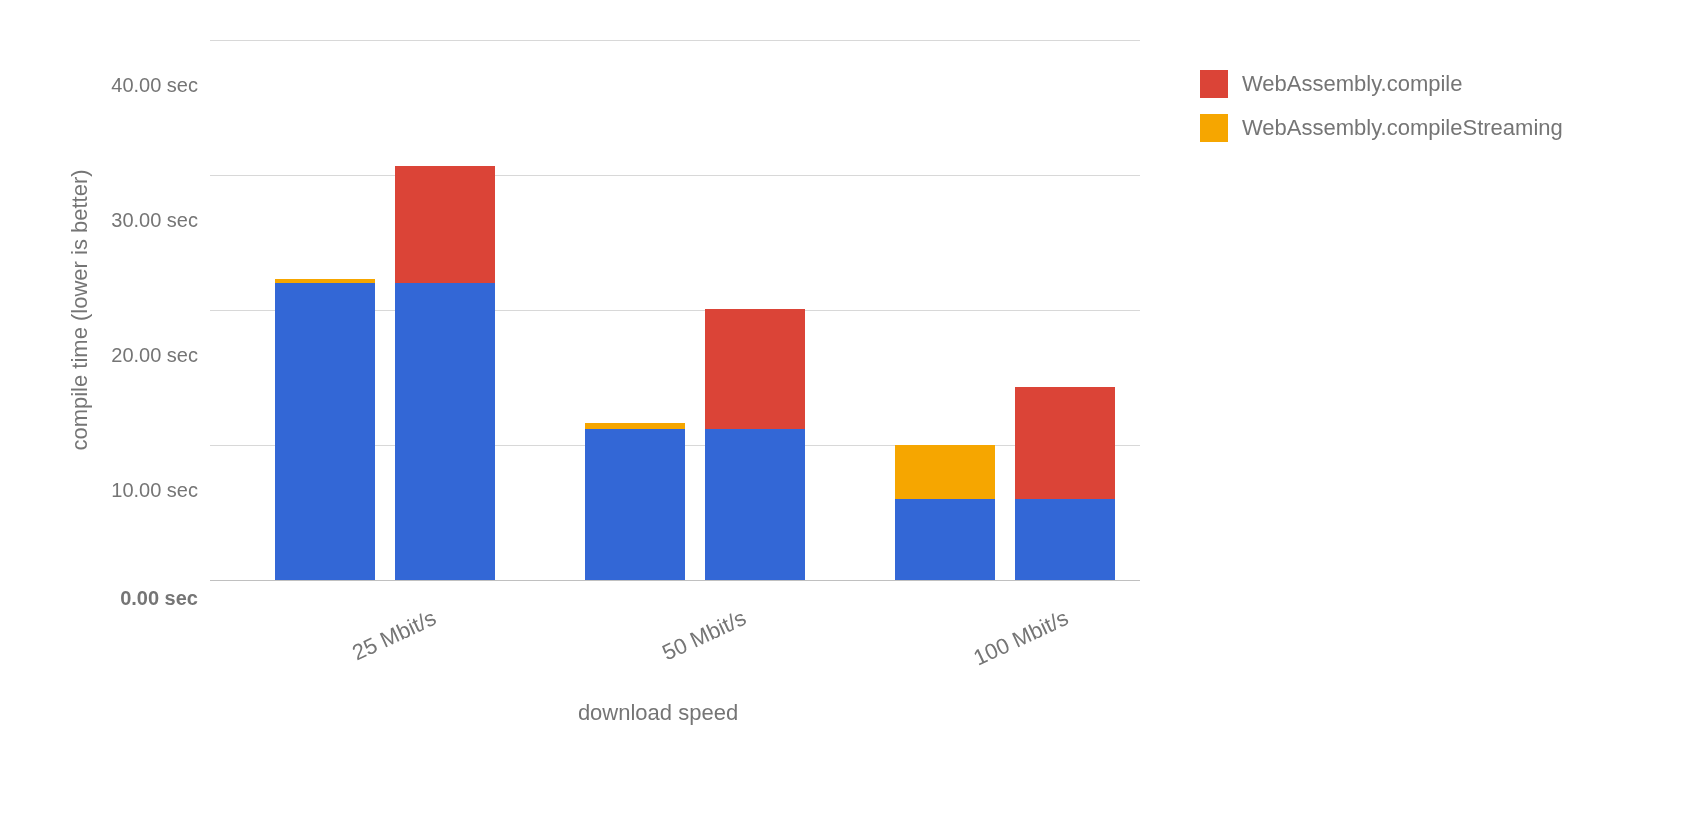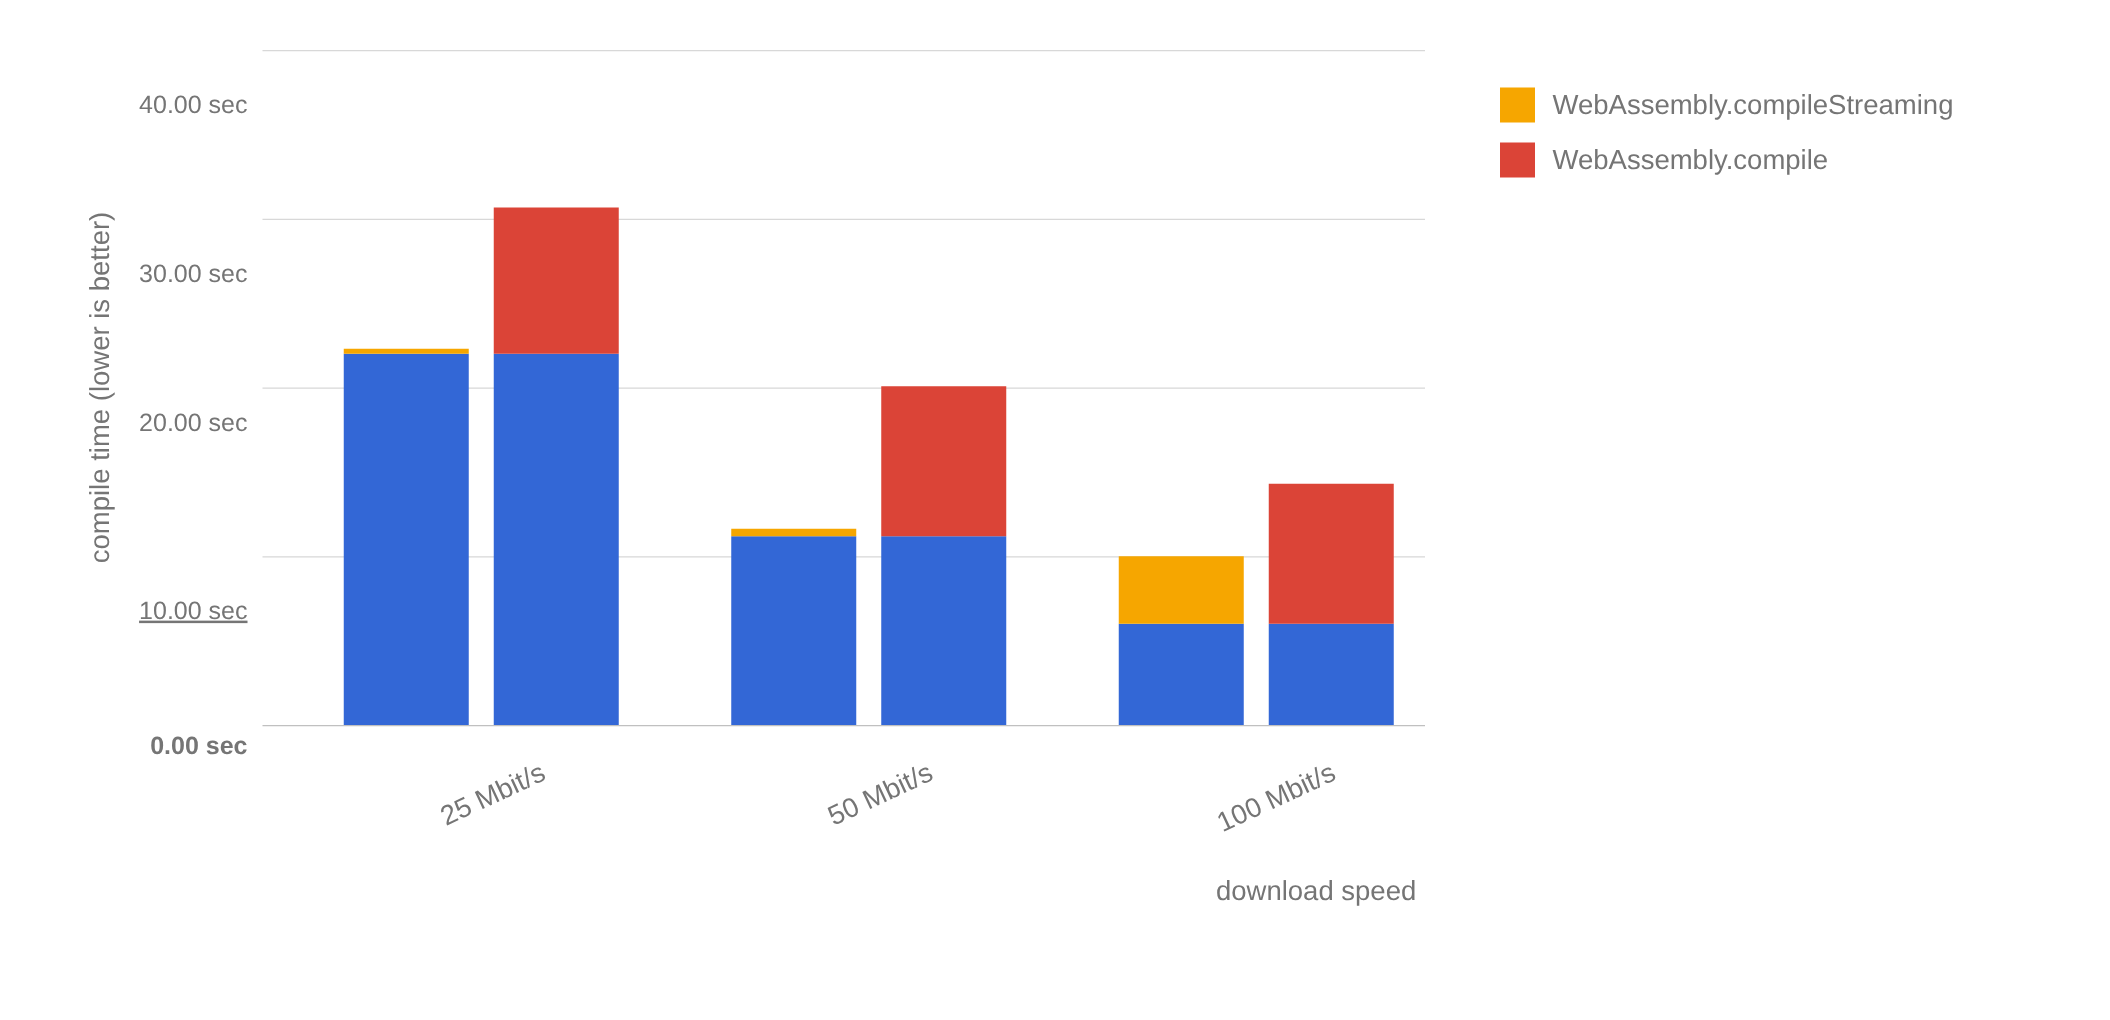--- a/index.html
+++ b/index.html
@@ -47,23 +47,23 @@
     left: 20px;
     top: 310px;
     transform: rotate(-90deg) translate(-50%, -50%);
     transform-origin: left top;
     font-size: 22px;
     color: #757575;
     white-space: nowrap;
   }
   .x-axis-title {
     position: absolute;
-    left: 143px;
+    left: 133px;
     width: 930px;
-    text-align: right;
+    text-align: center;
     top: 700px;
     font-size: 22px;
     color: #757575;
   }
   .x-labels {
     position: absolute;
     left: 150px;
     top: 595px;
     width: 930px;
     height: 80px;
@@ -112,23 +112,23 @@
 </head>
 <body>
 
 <div class="chart-wrap">
 
   <div class="y-axis-title">compile time (lower is better)</div>
 
   <div class="plot-area">
       <div class="y-tick" style="top: 513px; font-weight: bold;">0.00 sec</div>
       <div class="gridline" style="top: 405px;"></div>
-      <div class="y-tick" style="top: 405px; text-decoration: underline;">10.00 sec</div>
+      <div class="y-tick" style="top: 405px;">10.00 sec</div>
       <div class="gridline" style="top: 270px;"></div>
-      <div class="y-tick" style="top: 254px;">20.00 sec</div>
+      <div class="y-tick" style="top: 270px;">20.00 sec</div>
       <div class="gridline" style="top: 135px;"></div>
       <div class="y-tick" style="top: 135px;">30.00 sec</div>
       <div class="gridline" style="top: 0px;"></div>
       <div class="y-tick" style="top: 0px;">40.00 sec</div>
       <div class="group" style="left: 50px;">
         <div class="bar" style="left: 15px;">
           <div class="seg" style="position: absolute; bottom: 0px; height: 297px; background: rgb(51, 103, 214);"></div>
           <div class="seg" style="position: absolute; bottom: 297px; height: 4.05px; background: rgb(246, 166, 0);"></div>
         </div>
         <div class="bar" style="left: 135px;">
@@ -162,20 +162,20 @@
       <div class="x-label" style="left: 130px; top: 10px;">25 Mbit/s</div>
       <div class="x-label" style="left: 440px; top: 10px;">50 Mbit/s</div>
       <div class="x-label" style="left: 750px; top: 10px;">100 Mbit/s</div>
     </div>
 
   <div class="x-axis-title">download speed</div>
 </div>
 
 <div class="legend">
     <div class="legend-row">
+      <div class="swatch" style="background: rgb(219, 68, 55);"></div>
+      <div>WebAssembly.compile</div>
+    </div>
+    <div class="legend-row">
       <div class="swatch" style="background: rgb(246, 166, 0);"></div>
       <div>WebAssembly.compileStreaming</div>
-    </div>
-    <div class="legend-row">
-      <div class="swatch" style="background: rgb(219, 68, 55);"></div>
-      <div>WebAssembly.compile</div>
     </div>
   </div>
 
 </body></html>

